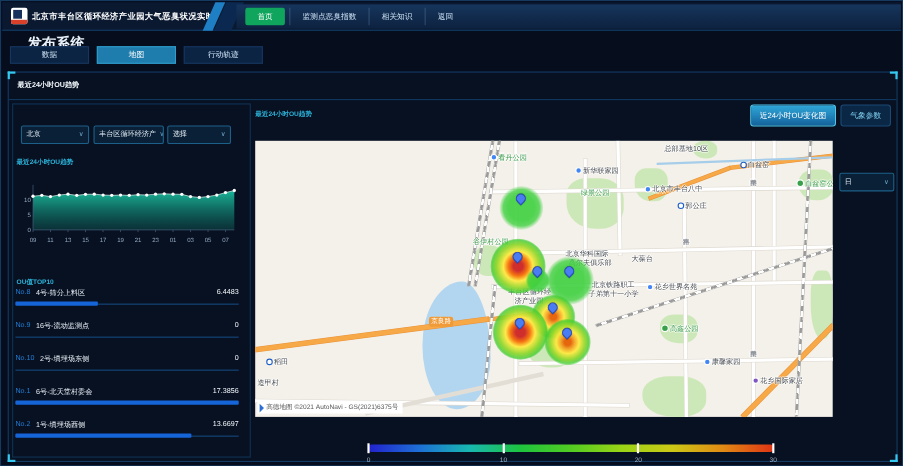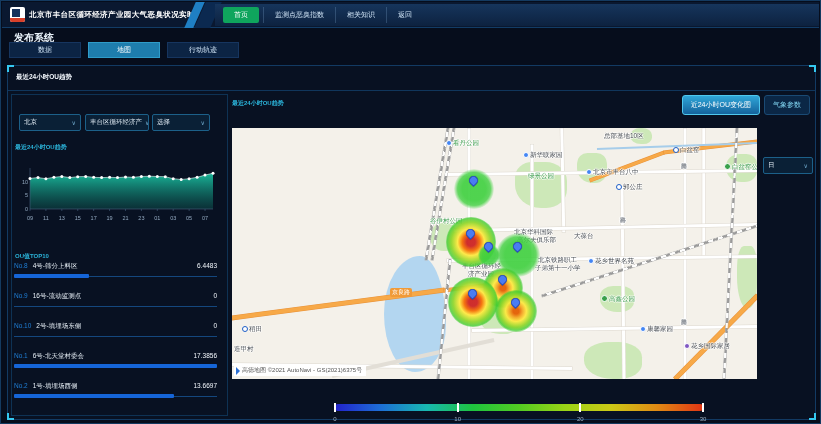--- a/index.html
+++ b/index.html
@@ -12,21 +12,21 @@
   .logo .logo-bar{position:absolute;left:0;bottom:0;width:100%;height:4px;background:#d8402a;}
   .app-title{position:absolute;left:27px;top:8px;font-size:7.5px;font-weight:bold;color:#fff;letter-spacing:.4px;}
   .slash{position:absolute;top:0;height:26px;}
   .s1{left:188px;width:9px;background:#1f7fc4;transform:skewX(-24deg);}
   .s2{left:198px;width:16px;background:#0b2950;transform:skewX(-24deg);}
   .navstrip{position:absolute;left:213px;right:0;top:2px;bottom:1px;background:linear-gradient(180deg,#16355c,#0d2240);display:flex;align-items:center;padding-left:8px;}
   .nav-item{position:relative;padding:3px 11px;font-size:7px;color:#cfe3f5;cursor:pointer;}
   .nav-item + .nav-item{border-left:1px solid rgba(130,170,210,.28);}
   .nav-item.active{background:#0fa55d;color:#fff;border-radius:2px;border-left:none;margin-right:4px;}
   
-  .publish-label{position:absolute;left:13px;top:30px;font-size:10px;font-weight:bold;color:#eaf3fb;text-decoration:underline;}
+  .publish-label{position:absolute;left:24px;top:30px;font-size:13px;font-weight:bold;color:#eaf3fb;text-decoration:underline;}
   .tabs{position:absolute;left:8px;top:41px;display:flex;gap:7px;}
   .tab{width:72px;height:16px;display:flex;align-items:center;justify-content:center;font-size:7px;color:#cfe3f5;background:#0c2444;border:1px solid #16355f;cursor:pointer;}
   .tab.active{background:#1e7dad;border-color:#2f9cc9;color:#fff;}
   
   .panel{position:absolute;left:6px;top:64px;width:809px;height:355px;background:#081122;border:1px solid #123a63;}
   .corner{position:absolute;width:7px;height:7px;border-color:#35c8f0;border-style:solid;border-width:0;}
   .c-tl{left:-1px;top:-1px;border-left-width:2px;border-top-width:2px;}
   .c-tr{right:-1px;top:-1px;border-right-width:2px;border-top-width:2px;}
   .c-bl{left:-1px;bottom:-1px;border-left-width:2px;border-bottom-width:2px;}
   .c-br{right:-1px;bottom:-1px;border-right-width:2px;border-bottom-width:2px;}

